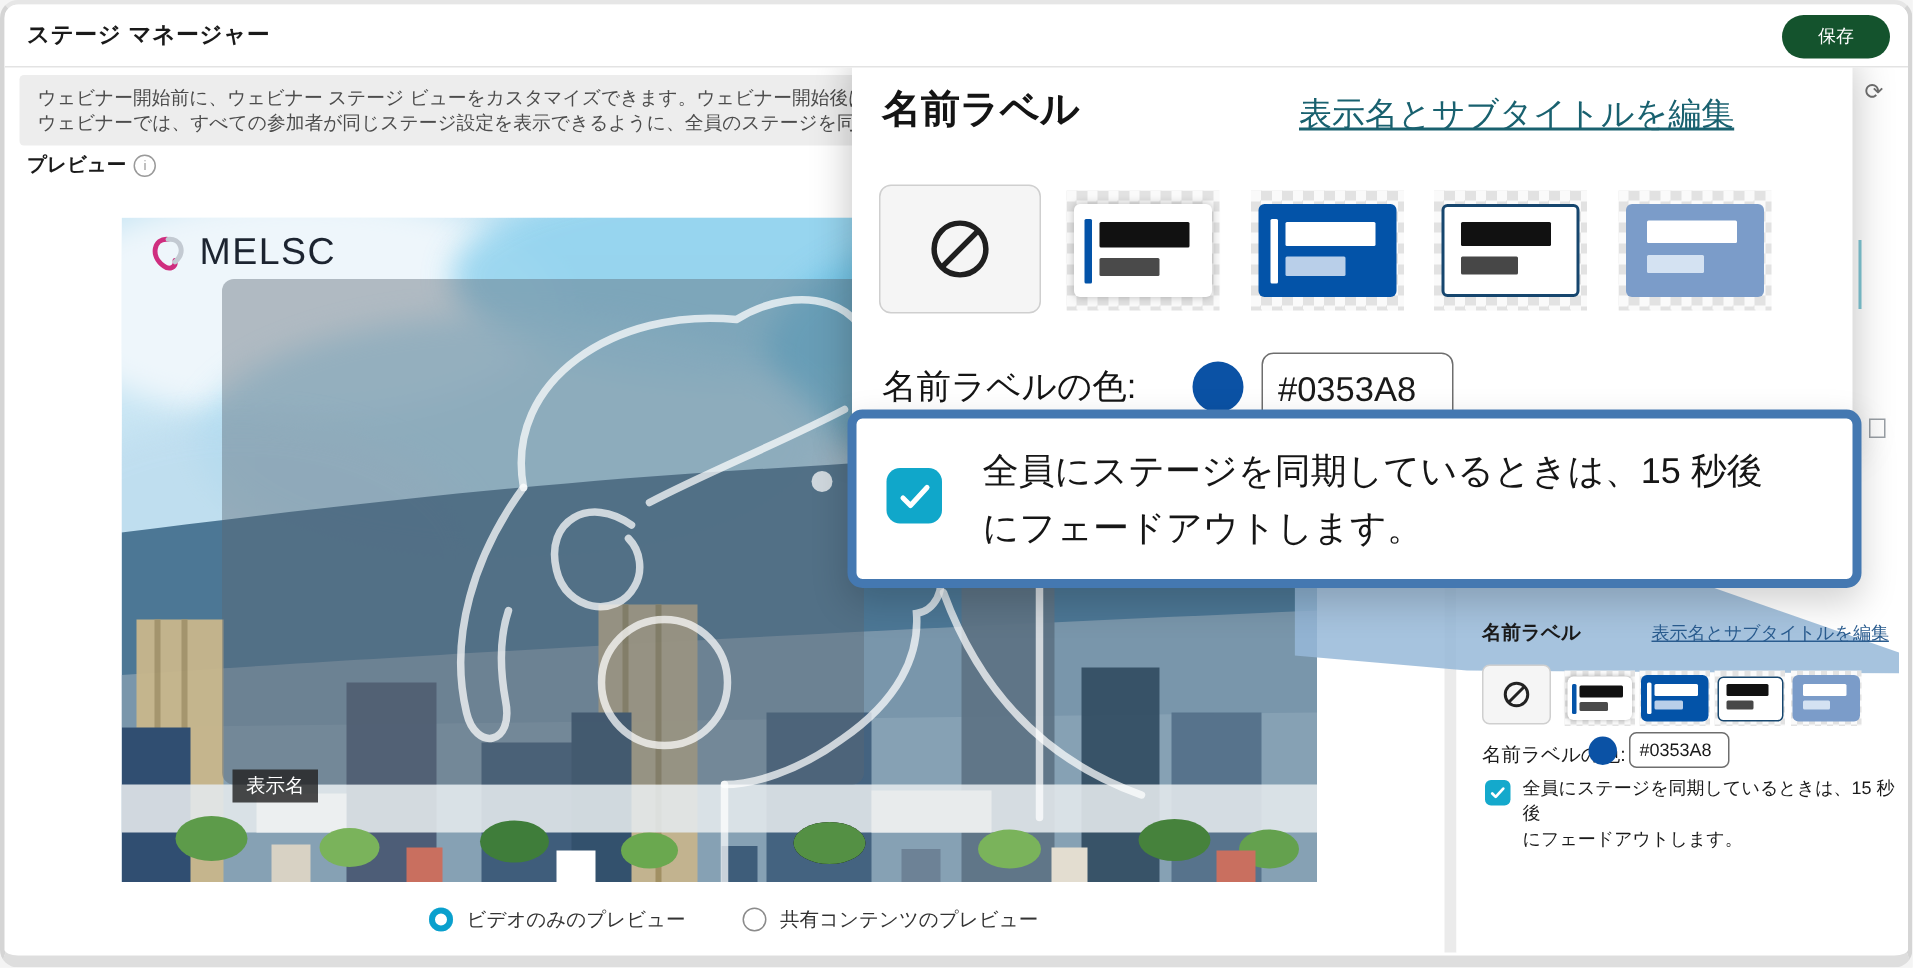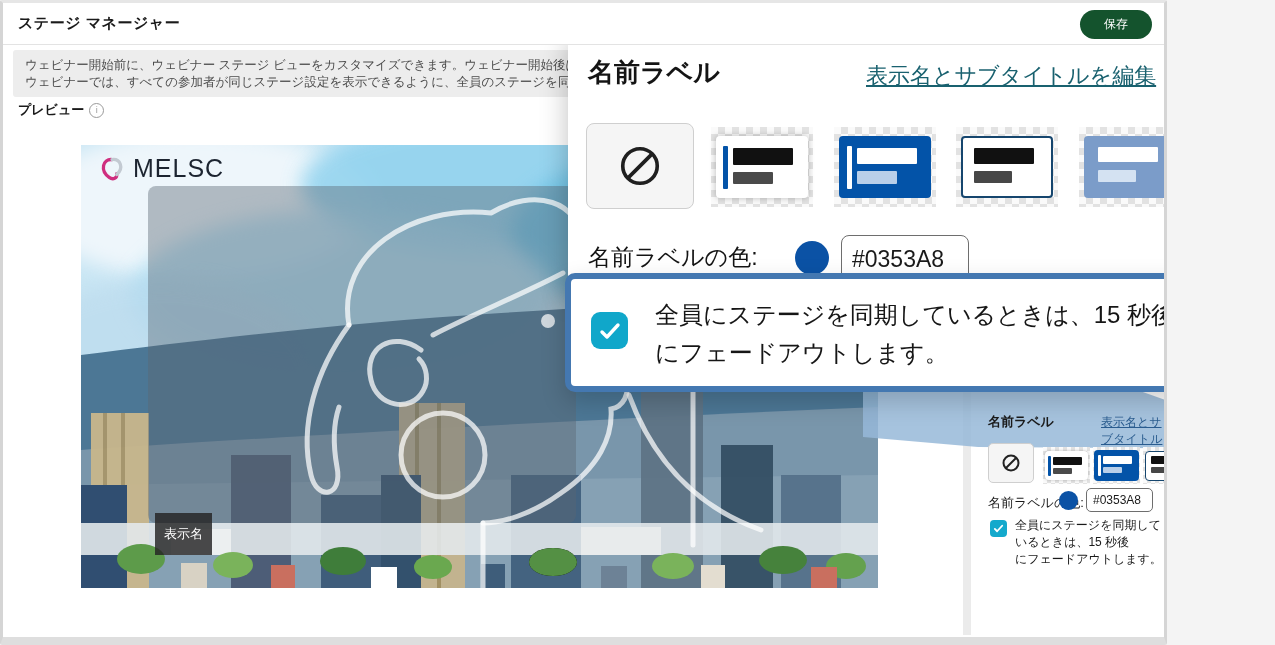--- a/index.html
+++ b/index.html
@@ -1,35 +1,35 @@
 <!DOCTYPE html>
 <html><head>
 <meta charset="utf-8">
 <style>
   html,body{margin:0;padding:0;background:#f4f4f4;font-family:"Liberation Sans","DejaVu Sans",sans-serif;}
-  .frame{position:relative;width:1167px;height:645px;background:#fff;border:3px solid #d5d5d5;border-top-color:#e6e6e6;border-bottom:8px solid #dedede;border-radius:2px;overflow:hidden;box-sizing:border-box;}
+  .frame{position:relative;width:1275px;height:645px;background:#fff;border:3px solid #d5d5d5;border-top-color:#e6e6e6;border-bottom:8px solid #dedede;border-radius:12px;overflow:hidden;box-sizing:border-box;}
   .abs{position:absolute;}
 
   
   .header{left:0;top:0;width:100%;height:41px;background:#fff;border-bottom:1px solid #e3e3e3;z-index:20;}
   .title{left:15px;top:11px;font-size:15px;font-weight:bold;color:#1a1a1a;letter-spacing:.5px;z-index:21;}
   .save-btn{right:12px;top:7px;background:#14532d;color:#fff;font-size:12px;padding:6px 24px;border-radius:15px;z-index:22;cursor:pointer;}
 
   
   .banner{left:10px;top:47px;width:946px;height:47px;background:#ededed;border-radius:3px;padding:7px 12px;box-sizing:border-box;font-size:12.5px;line-height:16.5px;color:#4c4c4c;overflow:hidden;z-index:2;}
   .banner div{white-space:nowrap;overflow:hidden;}
 
   .preview-heading{left:15px;top:98px;font-size:13px;font-weight:bold;color:#1a1a1a;z-index:2;}
   .info-i{display:inline-block;width:13px;height:13px;border:1px solid #9a9a9a;border-radius:50%;color:#9a9a9a;font-size:9px;line-height:13px;text-align:center;font-weight:normal;vertical-align:1px;margin-left:5px;}
 
   
   .preview{left:78px;top:142px;width:797px;height:443px;z-index:1;overflow:hidden;}
   .logo{left:16px;top:8px;display:flex;align-items:center;gap:6px;z-index:3;}
   .logo-text{font-size:25px;font-weight:normal;color:#1c2430;letter-spacing:1px;}
-  .name-tag{left:74px;top:368px;background:rgba(35,35,35,.82);color:#fff;font-size:13px;padding:12px 9px;z-index:3;}
+  .name-tag{left:74px;top:368px;background:rgba(35,35,35,.82);color:#fff;font-size:13px;padding:2px 9px;z-index:3;}
 
   
   .radio-row{left:283px;top:601px;display:flex;gap:38px;align-items:center;z-index:2;}
   .radio-item{display:flex;align-items:center;gap:9px;cursor:pointer;}
   .radio-dot{width:16px;height:16px;border-radius:50%;box-sizing:border-box;}
   .radio-on{background:#0aa0cd;box-shadow:inset 0 0 0 4px #0aa0cd, inset 0 0 0 8px #fff;}
   .radio-off{border:1.5px solid #8b8b8b;background:#fff;}
   .radio-label{font-size:13px;color:#333;}
 
   
@@ -164,20 +164,30 @@
     <div class="abs logo">
       <svg width="30" height="30" viewBox="0 0 32 32">
         <path d="M 16,7 C 6,6 3,19 13,26 C 17,29 22,27 21,22" stroke="#cf2e7f" stroke-width="3.5" fill="none" stroke-linecap="round"></path>
         <path d="M 16,7 C 25,6 29,16 21,23" stroke="#c3cad2" stroke-width="3.5" fill="none" stroke-linecap="round"></path>
       </svg>
       <span class="logo-text">MELSC</span>
     </div>
     <div class="abs name-tag">表示名</div>
   </div>
 
+  <div class="abs radio-row">
+    <div class="radio-item">
+      <span class="radio-dot radio-on"></span>
+      <span class="radio-label">ビデオのみのプレビュー</span>
+    </div>
+    <div class="radio-item">
+      <span class="radio-dot radio-off"></span>
+      <span class="radio-label">共有コンテンツのプレビュー</span>
+    </div>
+  </div>
 
   <div class="abs divider"></div>
   <div class="abs right-panel"></div>
   <div class="abs refresh">⟳</div>
   <div class="abs sliver"></div>
   <div class="abs mini-square"></div>
 
   <div class="abs wedge"></div>
 
   <div class="abs mini-title">名前ラベル</div>

